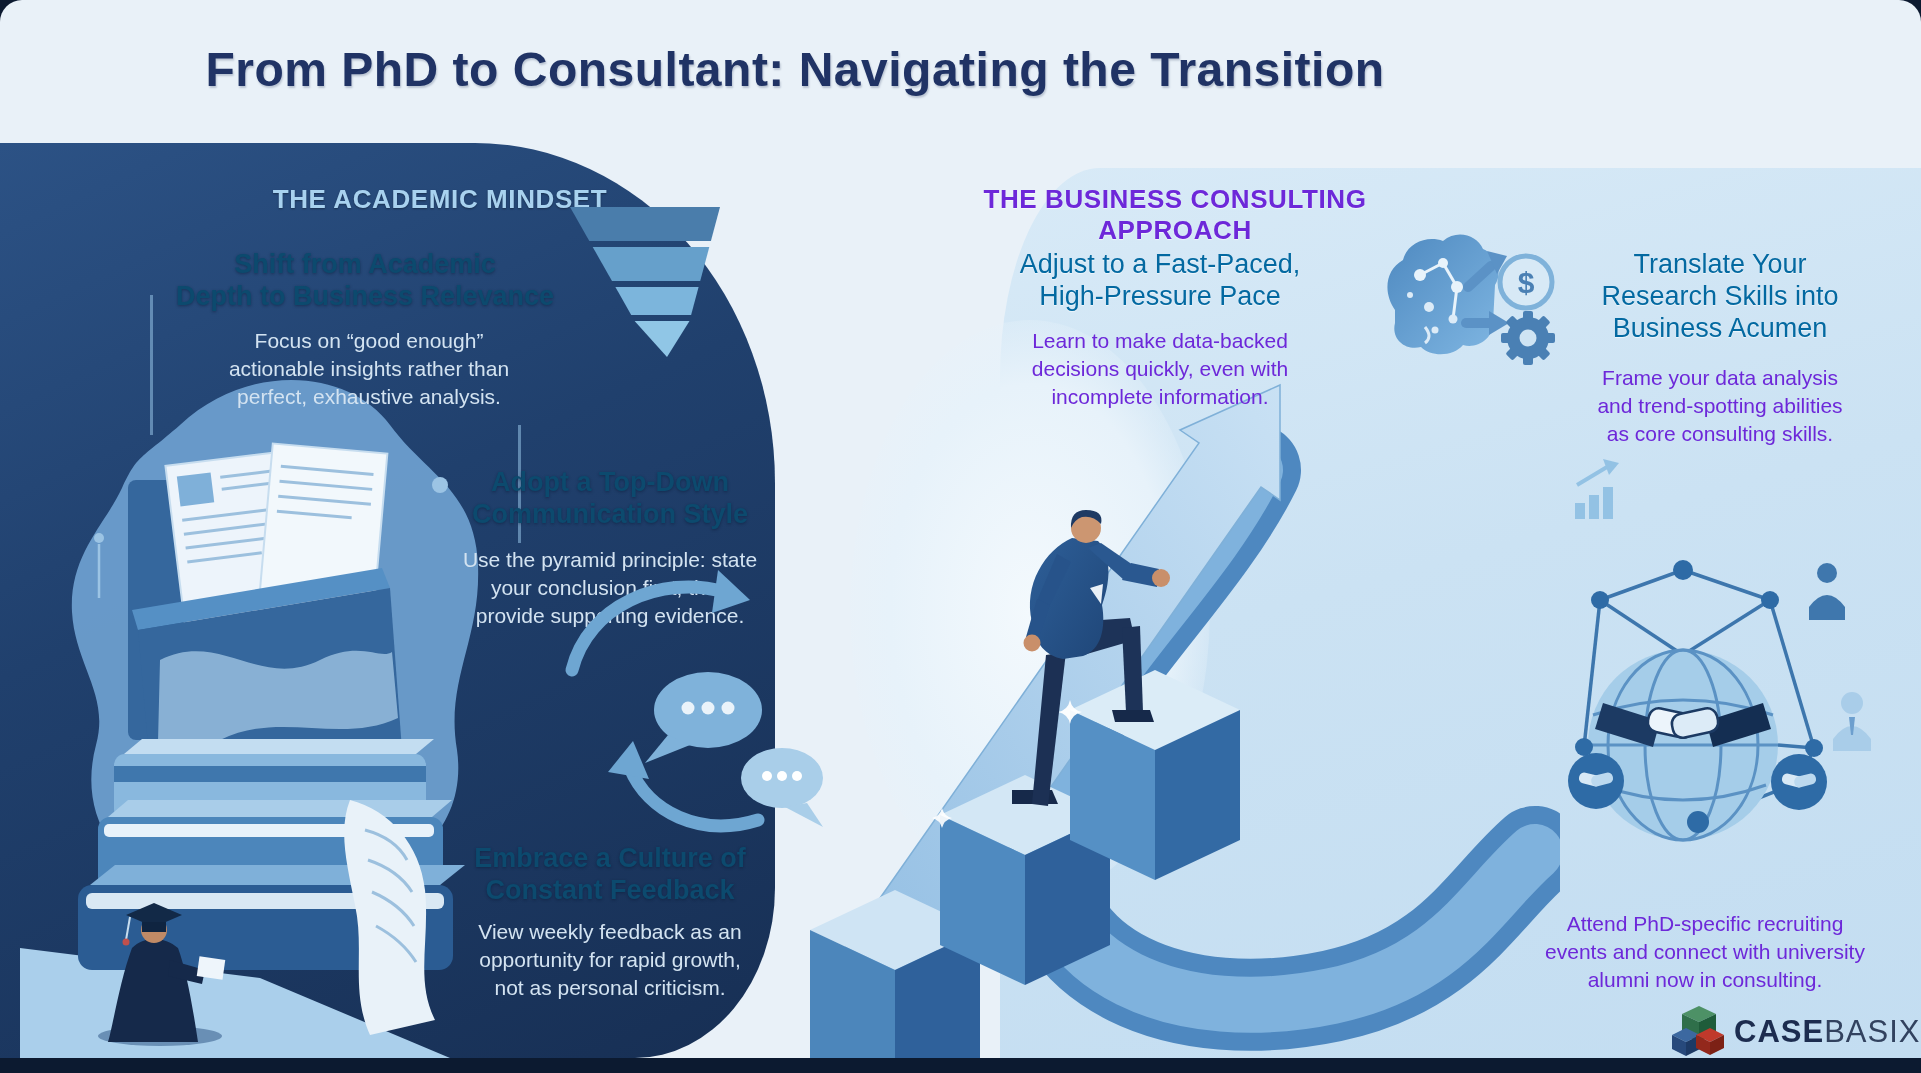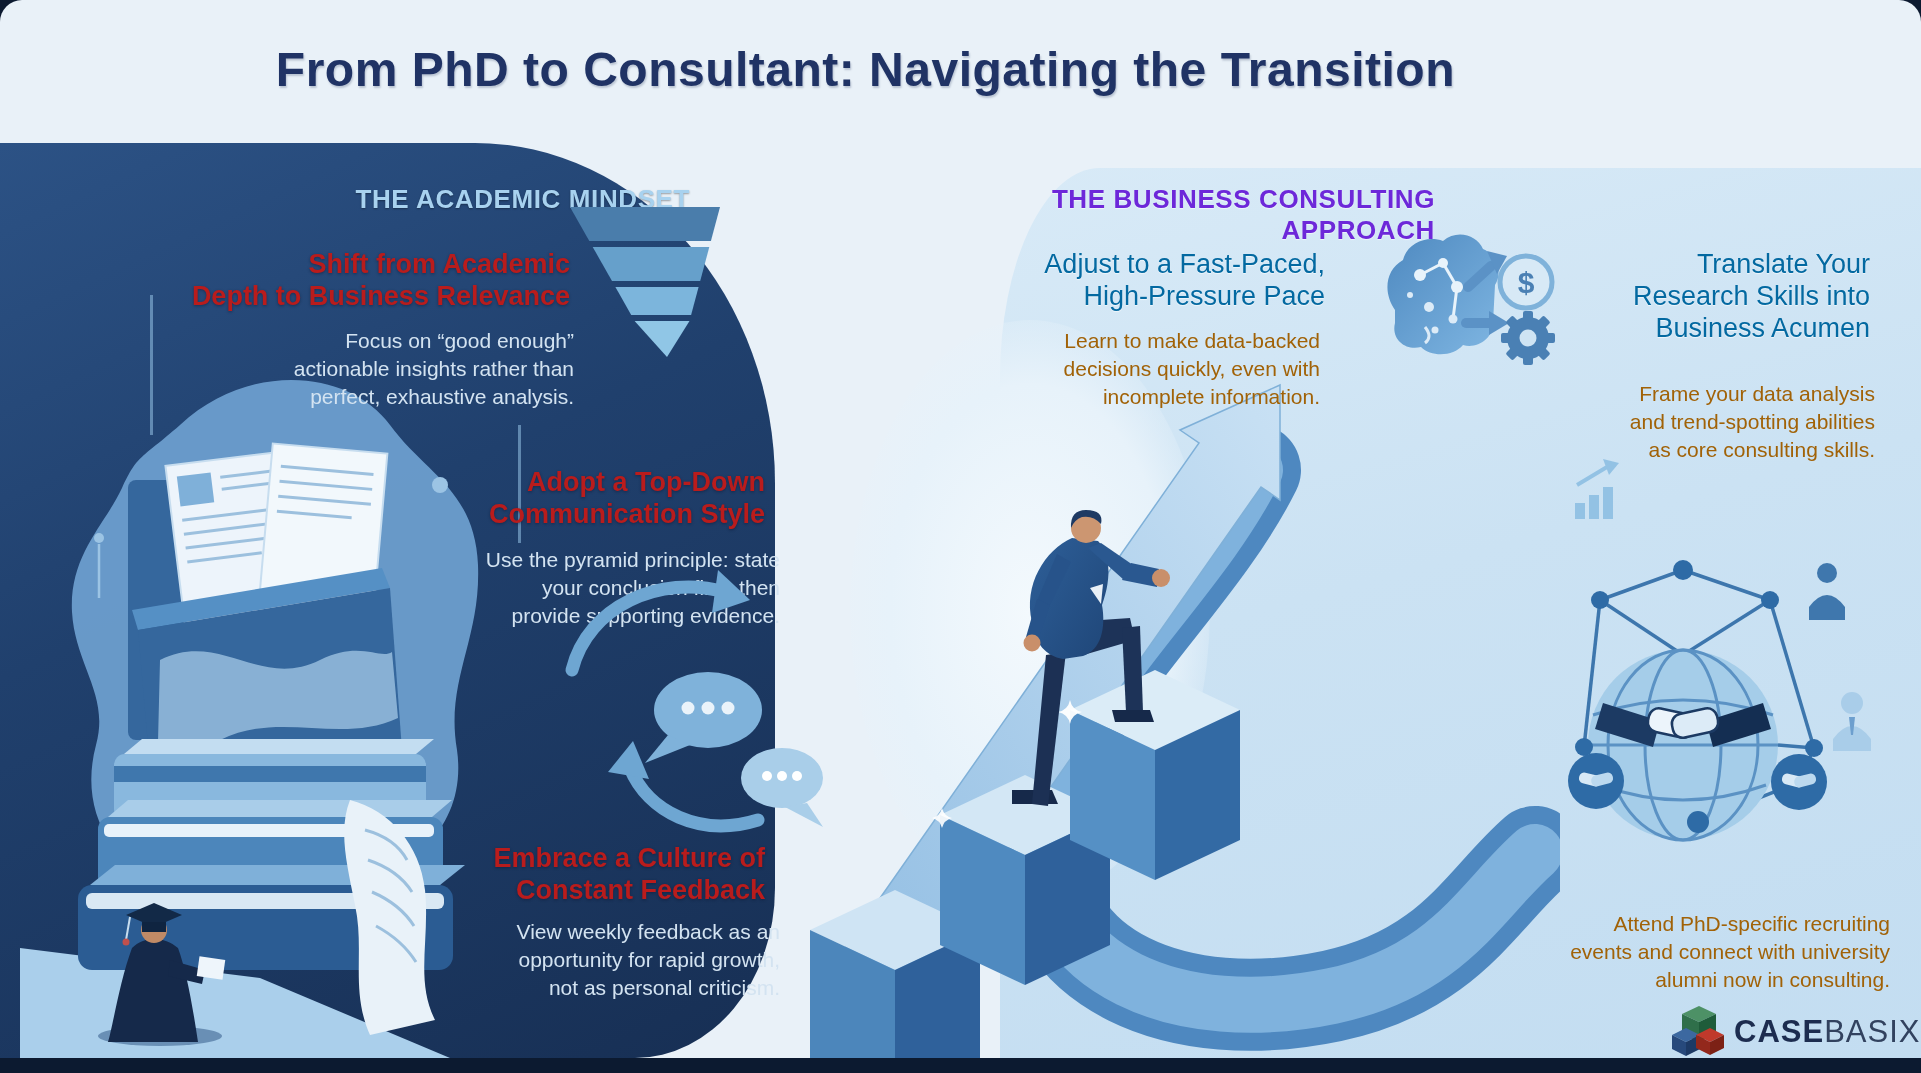--- a/index.html
+++ b/index.html
@@ -1,40 +1,40 @@
 <!DOCTYPE html>
 <html><head>
 <meta charset="utf-8">
 <style>
   html,body{margin:0;padding:0;background:#0c1a30;}
   body{font-family:"Liberation Sans",sans-serif;}
   .canvas{position:relative;width:1921px;height:1073px;background:#0c1a30;overflow:hidden;}
   .content{position:absolute;left:0;top:0;width:1921px;height:1058px;background:#e9f1f8;
            border-radius:22px 22px 0 0;overflow:hidden;}
   .abs{position:absolute;}
-  .center{text-align:right;}
+  .center{text-align:center;}
   .line{white-space:nowrap;}
   .page-title{font-size:48px;font-weight:800;color:#203365;letter-spacing:.5px;
               text-shadow:1px 2px 2px rgba(18,38,76,.22);}
   .panel-left{position:absolute;left:0;top:143px;width:775px;height:915px;
               background:linear-gradient(155deg,#2c5285 0%,#20406d 42%,#172f54 100%);
               border-radius:0 300px 140px 0 / 0 340px 170px 0;overflow:hidden;}
   .panel-right{position:absolute;left:1000px;top:168px;width:921px;height:890px;
                background:linear-gradient(165deg,#d8eaf7 0%,#cbe2f3 45%,#c3ddf1 100%);
                border-top-left-radius:100px 210px;}
   .sec-header-left{font-size:26px;font-weight:700;color:#a8d2ef;letter-spacing:.6px;
                    text-shadow:0 1px 2px rgba(0,0,0,.35);}
   .sec-header-right{font-size:26px;font-weight:700;color:#6d28d9;letter-spacing:.6px;
                     text-shadow:0 1px 1px rgba(255,255,255,.6);}
-  .t-left{font-size:27px;font-weight:700;color:#b91c1c;line-height:32px;
+  .t-left{font-size:27px;font-weight:700;color:#0c4a6e;line-height:32px;
           text-shadow:0 1px 3px rgba(8,20,44,.45);}
   .d-left{font-size:21px;font-weight:400;color:#d3e3f1;line-height:28px;}
   .t-right{font-size:27px;font-weight:400;color:#0369a1;line-height:32px;
            text-shadow:0 1px 1px rgba(255,255,255,.65);}
-  .d-right{font-size:21px;font-weight:400;color:#a16207;line-height:28px;}
+  .d-right{font-size:21px;font-weight:400;color:#6d28d9;line-height:28px;}
   .deco-line{position:absolute;width:2.5px;background:rgba(150,195,230,.55);}
   .logo-text{font-size:31px;letter-spacing:1px;color:#1c2c4f;}
   .logo-text .b1{font-weight:800;}
   .logo-text .b2{font-weight:400;color:#32425f;margin-top:8px;}
 </style>
 </head>
 <body>
 
 <div class="canvas">
 <div class="content">
@@ -295,21 +295,21 @@
       </g>
       <circle cx="0" cy="0" r="8.5" fill="#cfe4f3"></circle>
     </g>
   </svg>
 
   <div class="abs center t-right" style="left:1570px;top:248px;width:300px;">
     <div class="line">Translate Your</div>
     <div class="line">Research Skills into</div>
     <div class="line">Business Acumen</div>
   </div>
-  <div class="abs center d-right" style="left:1565px;top:364px;width:310px;margin-top:16px;">
+  <div class="abs center d-right" style="left:1565px;top:364px;width:310px;">
     <div class="line">Frame your data analysis</div>
     <div class="line">and trend-spotting abilities</div>
     <div class="line">as core consulting skills.</div>
   </div>
 
   <svg class="abs" style="left:1545px;top:455px;" width="345" height="390" viewBox="0 0 345 390">
     <g opacity="0.85">
       <rect x="30" y="48" width="10" height="16" fill="#8abde2"></rect>
       <rect x="44" y="40" width="10" height="24" fill="#8abde2"></rect>
       <rect x="58" y="32" width="10" height="32" fill="#8abde2"></rect>

